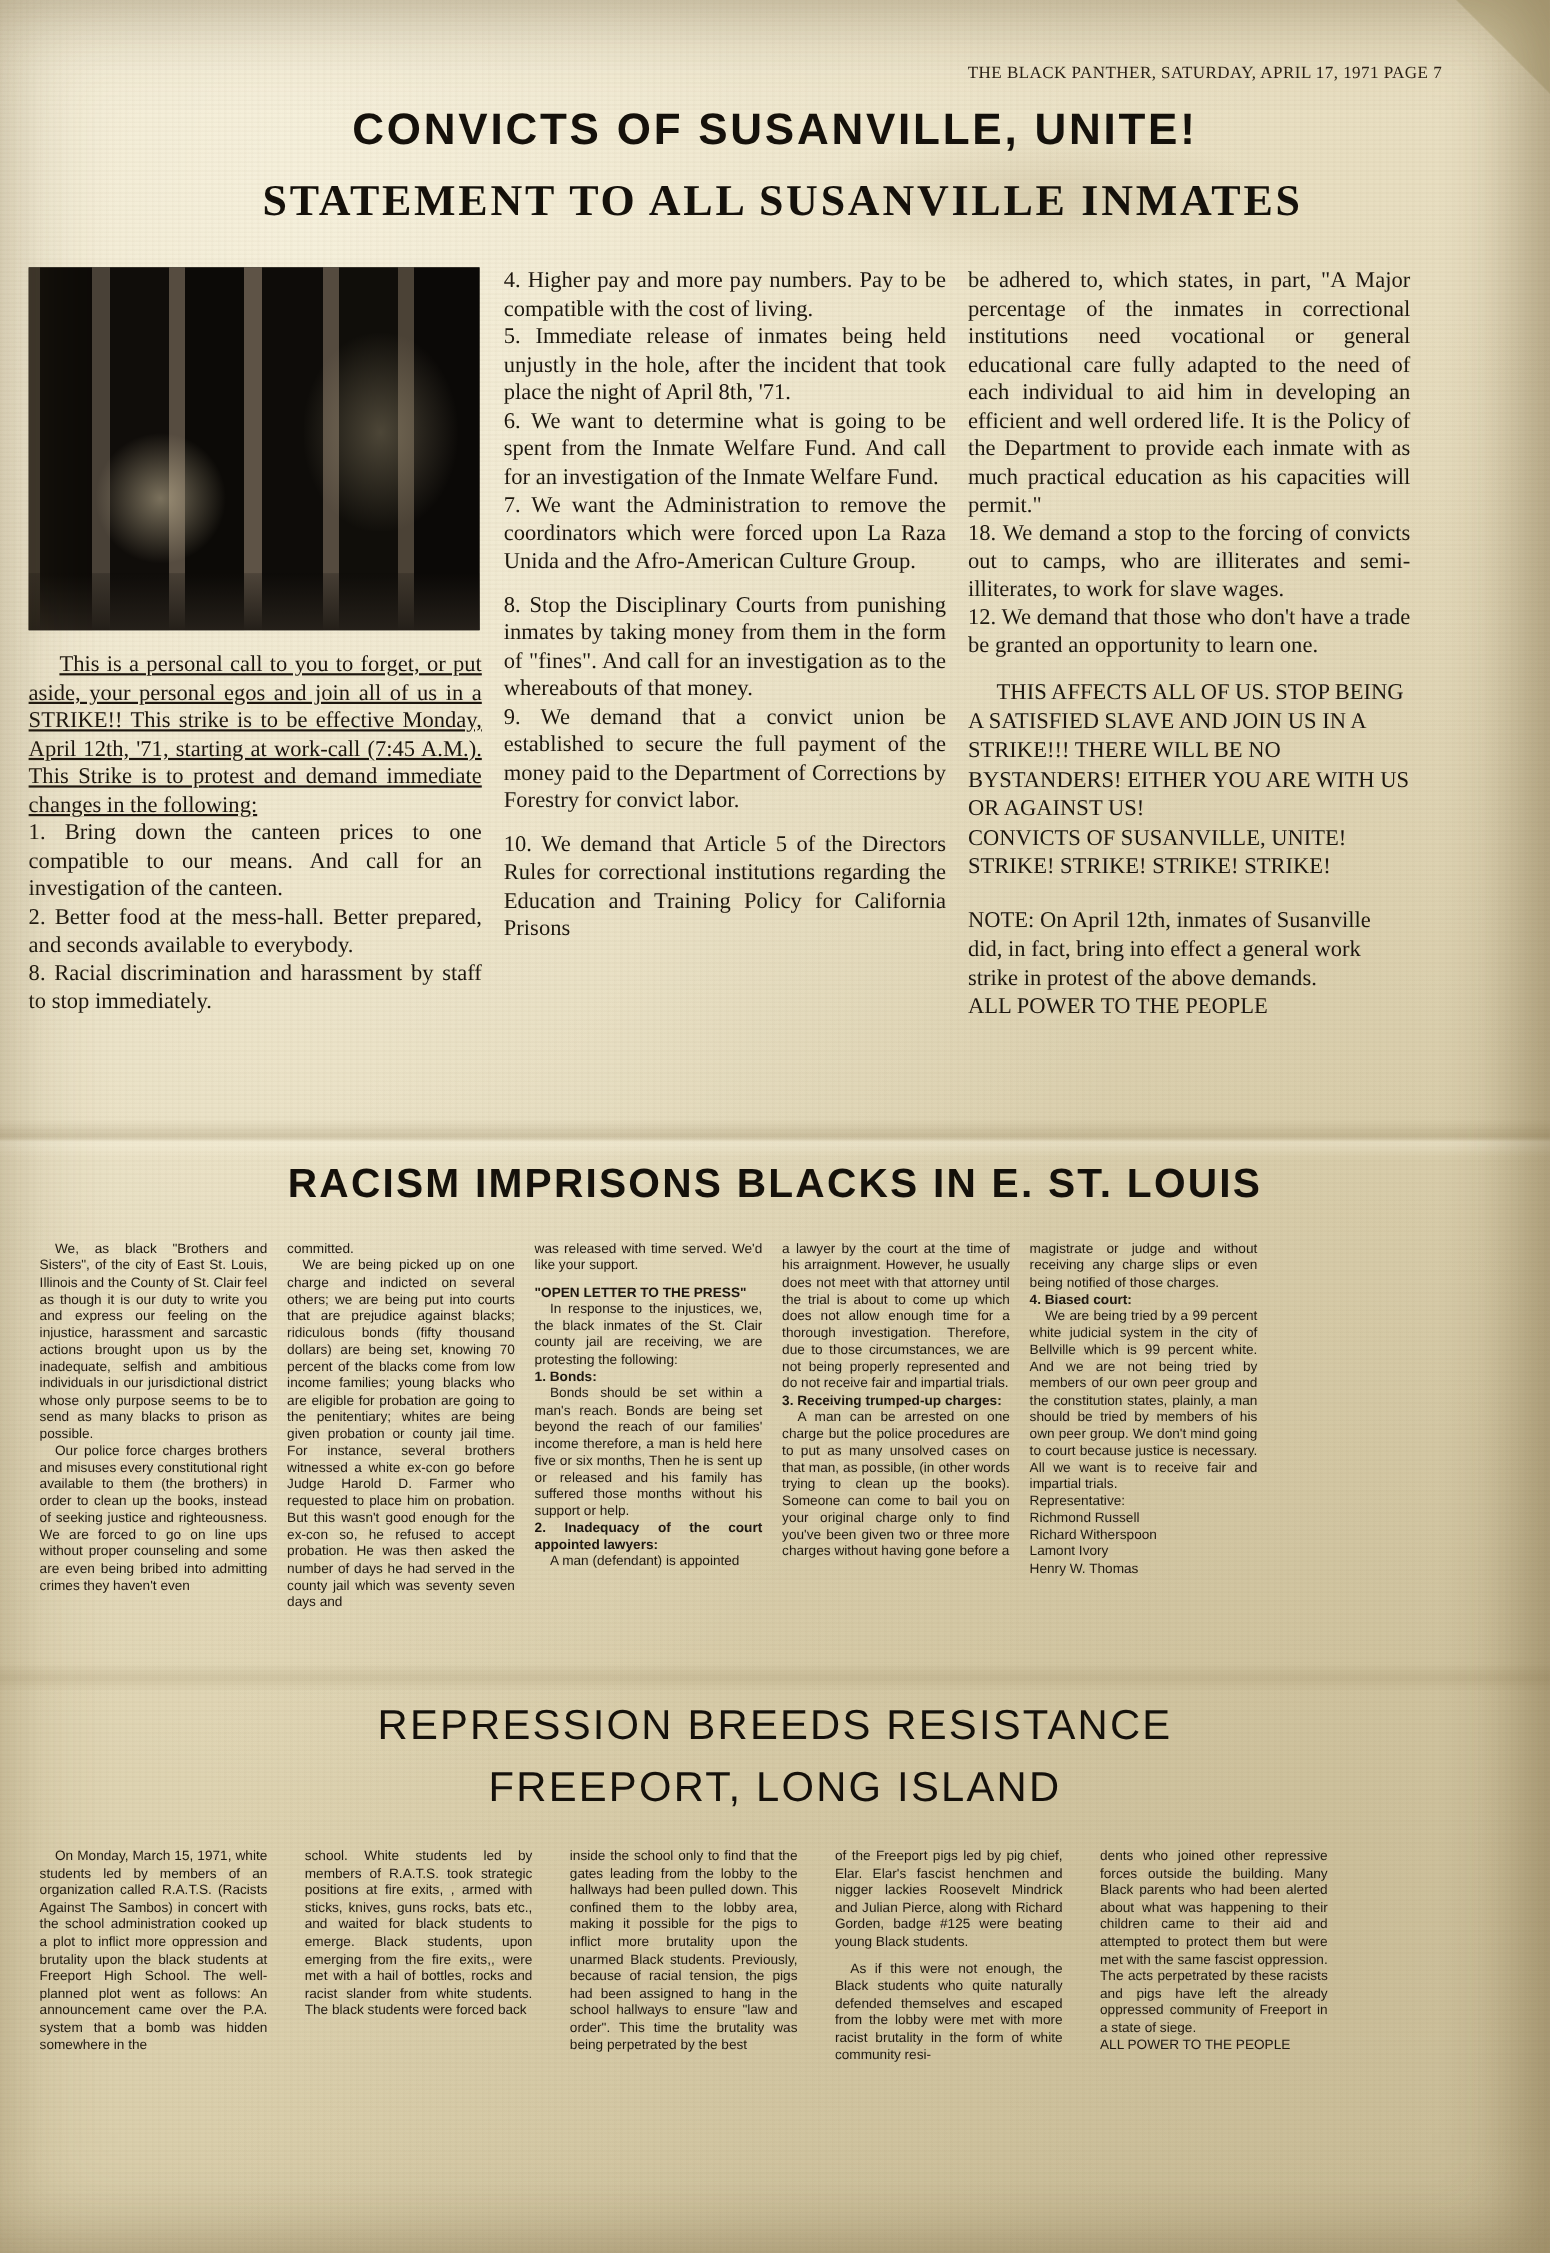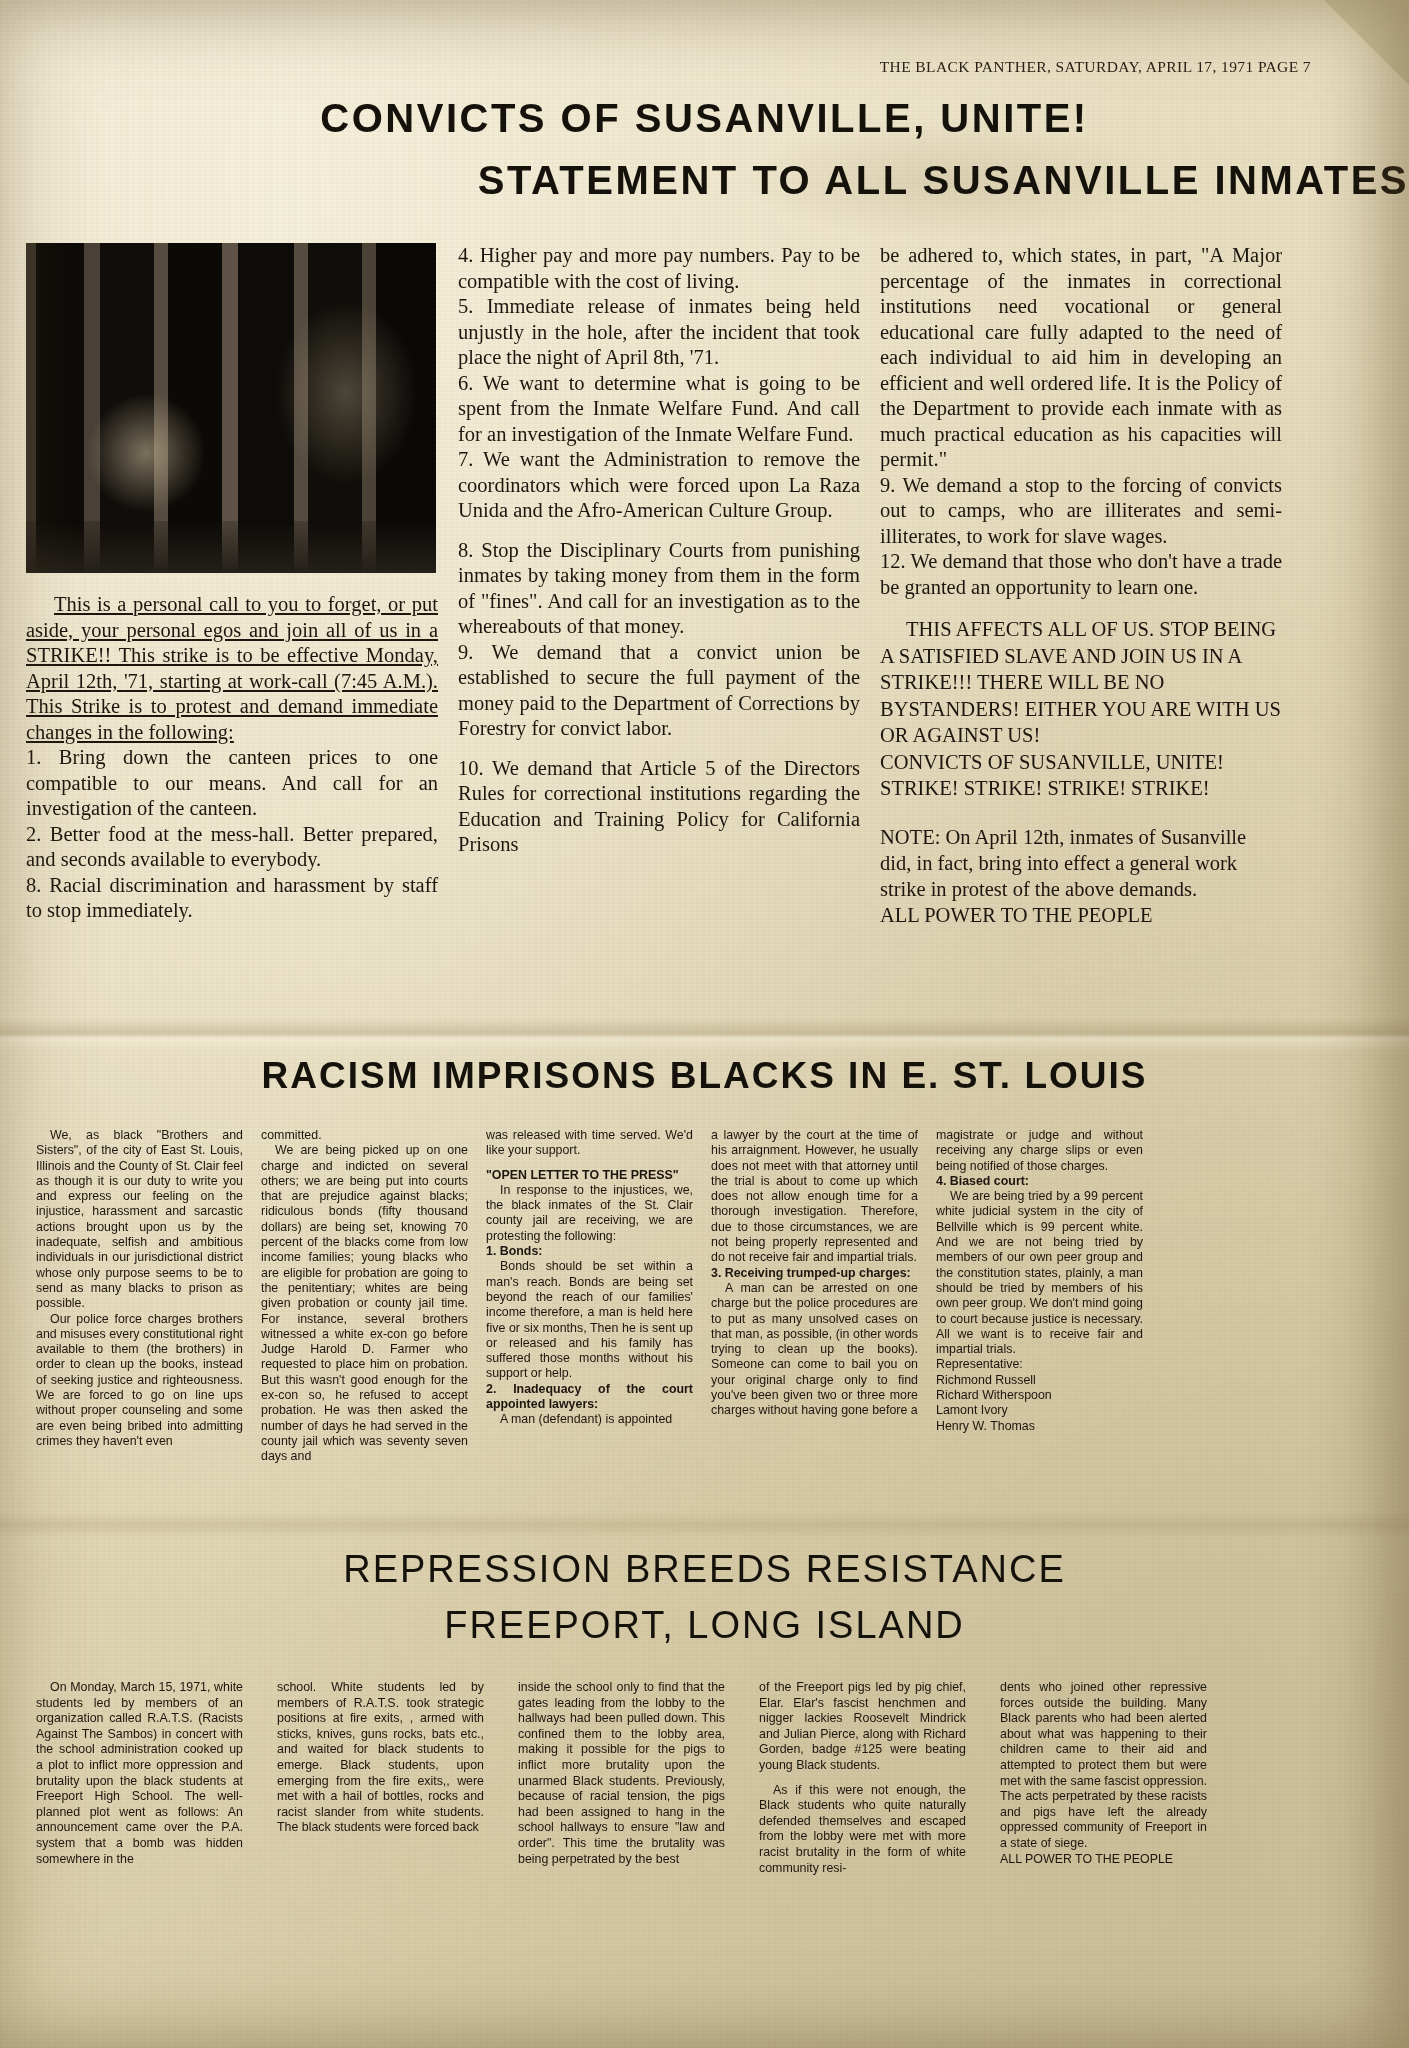--- a/index.html
+++ b/index.html
@@ -46,22 +46,22 @@
     position:absolute;left:0;right:0;top:96px;
     text-align:center;
     font-family:"Liberation Sans", sans-serif;
     font-weight:bold;
     font-size:40px;
     letter-spacing:2.5px;
     color:#15110b;
   }
   .headline2{
     position:absolute;left:0;right:0;top:158px;
-    text-align:right;
-    font-family:Liberation Sans, sans-serif;
+    text-align:center;
+    font-family:Liberation Serif, serif;
     font-weight:bold;
     font-size:40px;
     letter-spacing:2.5px;
     color:#15110b;
     margin-left:14px;
   }
 
   .photo{
     position:absolute;left:26px;top:243px;width:410px;height:330px;
     background:#1a1611;
@@ -240,21 +240,21 @@
       <p>5. Immediate release of inmates being held unjustly in the hole, after the incident that took place the night of April 8th, '71.</p>
       <p>6. We want to determine what is going to be spent from the Inmate Welfare Fund. And call for an investigation of the Inmate Welfare Fund.</p>
       <p>7. We want the Administration to remove the coordinators which were forced upon La Raza Unida and the Afro-American Culture Group.</p>
       <p class="gap">8. Stop the Disciplinary Courts from punishing inmates by taking money from them in the form of "fines". And call for an investigation as to the whereabouts of that money.</p>
       <p>9. We demand that a convict union be established to secure the full payment of the money paid to the Department of Corrections by Forestry for convict labor.</p>
       <p class="gap">10. We demand that Article 5 of the Directors Rules for correctional institutions regarding the Education and Training Policy for California Prisons</p>
     </div>
 
     <div class="col colC">
       <p>be adhered to, which states, in part, "A Major percentage of the inmates in correctional institutions need vocational or general educational care fully adapted to the need of each individual to aid him in developing an efficient and well ordered life. It is the Policy of the Department to provide each inmate with as much practical education as his capacities will permit."</p>
-      <p>9. We demand a stop to the forcing of convicts out to camps, who are illiterates and semi-illiterates, to work for slave wages.</p>
+      <p>18. We demand a stop to the forcing of convicts out to camps, who are illiterates and semi-illiterates, to work for slave wages.</p>
       <p>12. We demand that those who don't have a trade be granted an opportunity to learn one.</p>
       <div class="affects">
         <p class="lead">THIS AFFECTS ALL OF US. STOP BEING A SATISFIED SLAVE AND JOIN US IN A STRIKE!!! THERE WILL BE NO BYSTANDERS! EITHER YOU  ARE WITH US OR AGAINST US!</p>
         <p>CONVICTS OF SUSANVILLE, UNITE! STRIKE! STRIKE! STRIKE! STRIKE!</p>
       </div>
       <div class="note">
         <p>NOTE: On April 12th, inmates of Susanville did, in fact, bring into effect a general work strike in protest of the above demands.</p>
         <p>ALL POWER TO THE PEOPLE</p>
       </div>
     </div>

